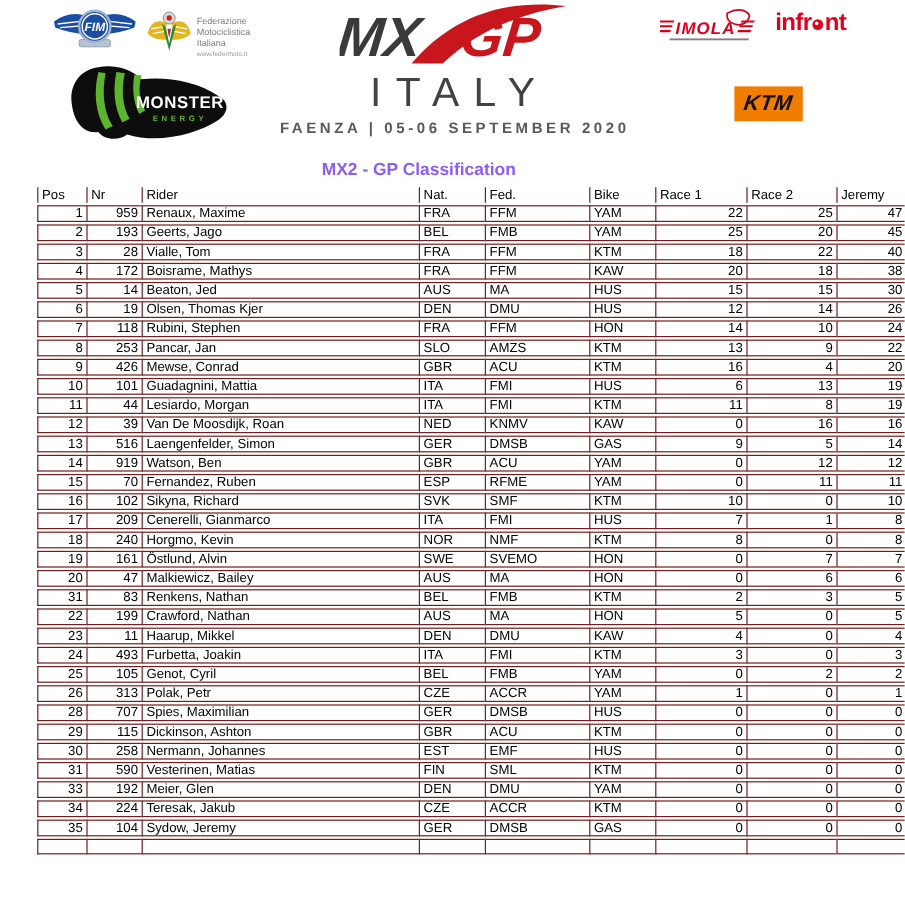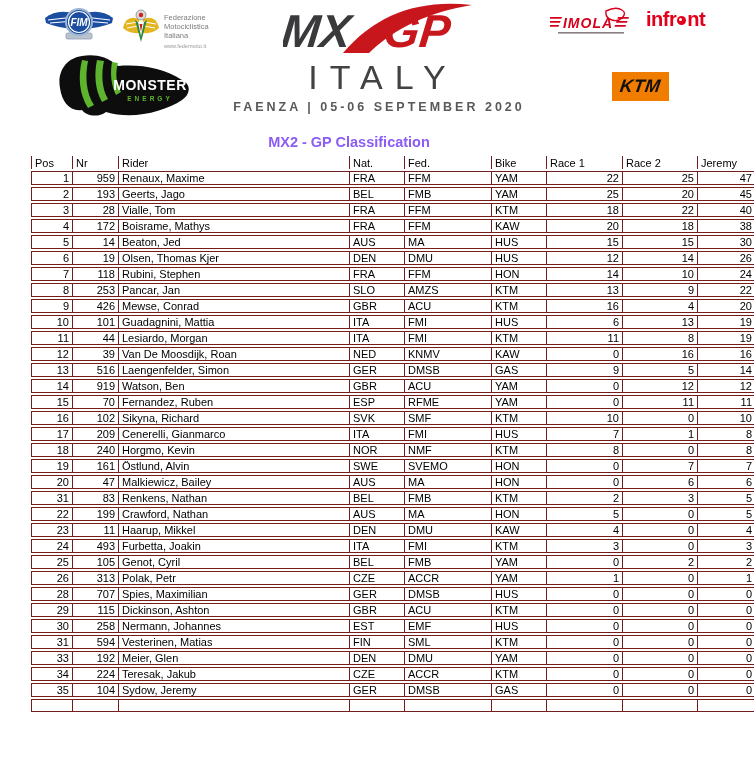--- a/index.html
+++ b/index.html
@@ -510,21 +510,21 @@
       <td class="c-rider">Nermann, Johannes</td>
       <td class="c-nat">EST</td>
       <td class="c-fed">EMF</td>
       <td class="c-bike">HUS</td>
       <td class="c-r1">0</td>
       <td class="c-r2">0</td>
       <td class="c-total">0</td>
     </tr>
         <tr>
       <td class="c-pos">31</td>
-      <td class="c-nr">594</td>
+      <td class="c-nr">590</td>
       <td class="c-rider">Vesterinen, Matias</td>
       <td class="c-nat">FIN</td>
       <td class="c-fed">SML</td>
       <td class="c-bike">KTM</td>
       <td class="c-r1">0</td>
       <td class="c-r2">0</td>
       <td class="c-total">0</td>
     </tr>
         <tr>
       <td class="c-pos">33</td>

